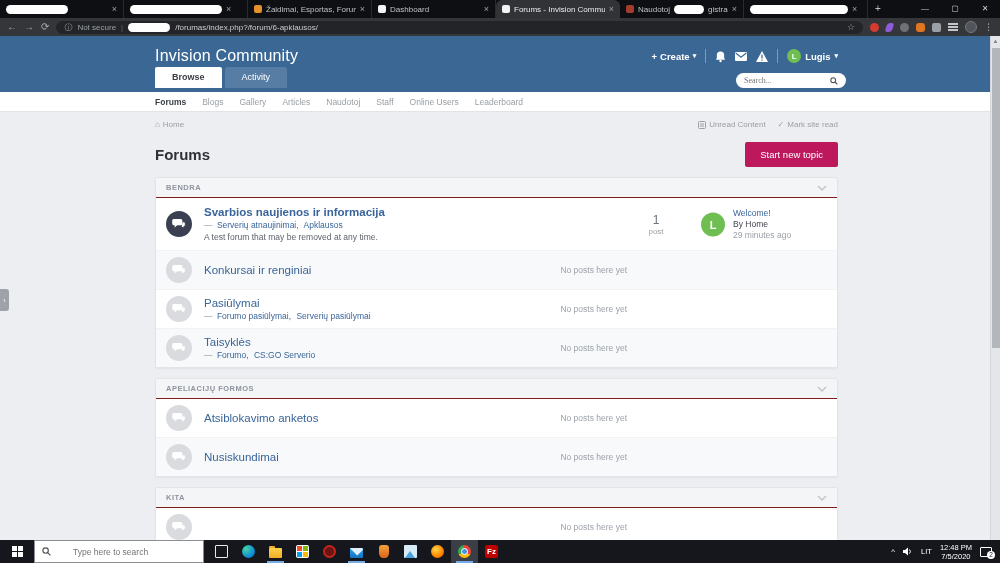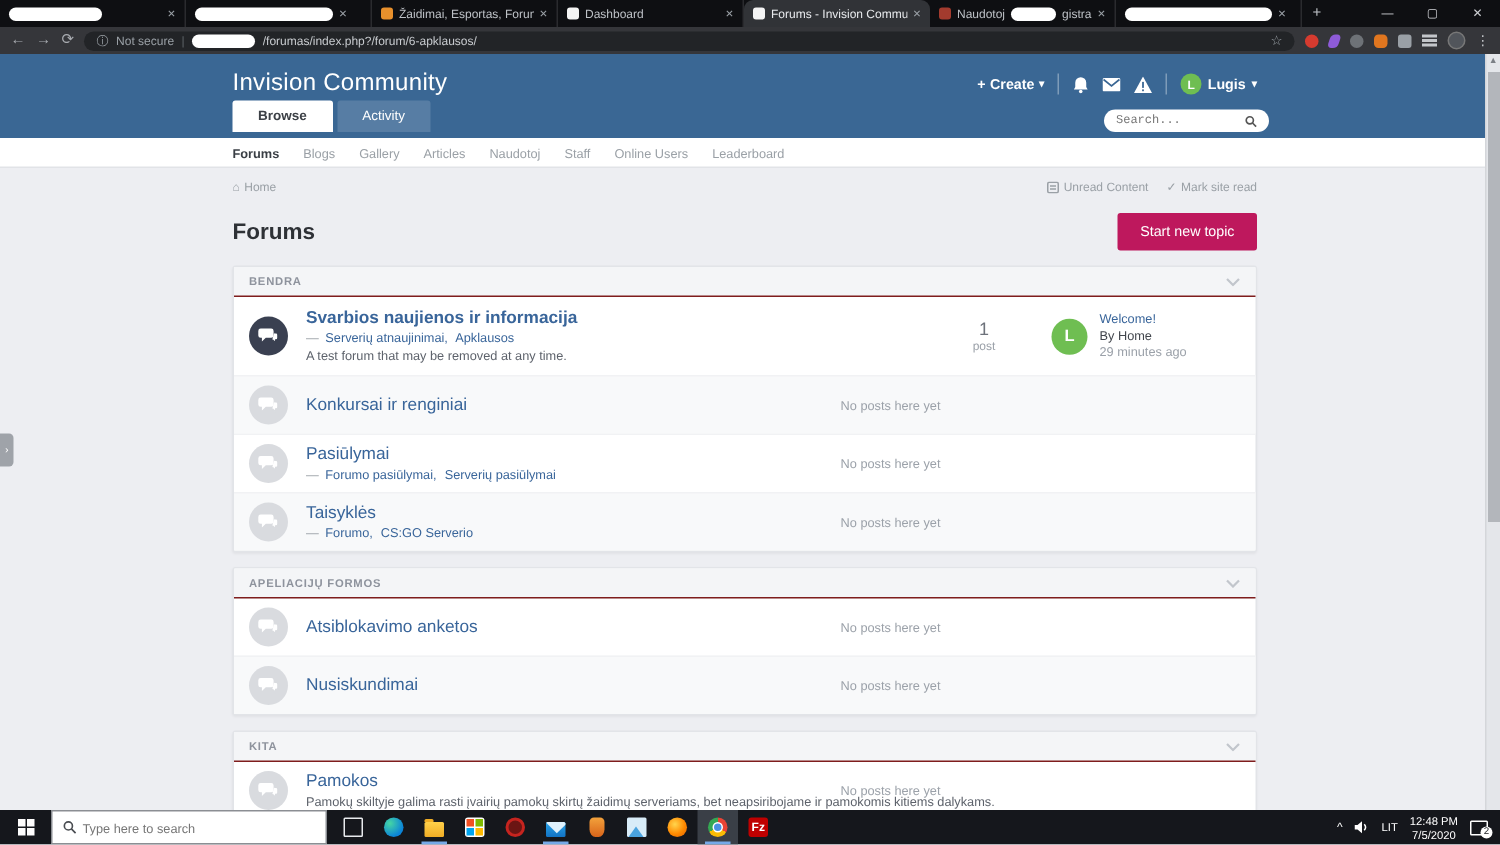--- a/index.html
+++ b/index.html
@@ -47,21 +47,21 @@
   .hdr-div { width:1px; height:14px; background:rgba(255,255,255,.35); }
   .hicon { display:flex; align-items:center; }
   .user { display:flex; align-items:center; gap:4px; font-size:9.5px; font-weight:700; }
   .u-av { width:14px; height:14px; border-radius:50%; background:#6fbe52; color:#fff; font-size:8px; font-weight:700; display:flex; align-items:center; justify-content:center; }
   .caret { font-size:7px; }
   .hdr-tabs { position:absolute; bottom:4px; left:155px; display:flex; gap:3px; }
   .htab { padding:5px 17px 6px; font-size:9px; border-radius:2px 2px 0 0; }
   .htab.on { background:#fff; color:#3c4046; font-weight:700; }
   .htab.off { background:rgba(255,255,255,.15); color:#fff; }
   .search-pill { position:absolute; bottom:4px; left:736px; width:110px; height:15px; background:#fff; border-radius:8px; display:flex; align-items:center; padding:0 8px; gap:4px; }
-  .search-pill input { border:none; outline:none; flex:1; min-width:0; font-size:8px; color:#444; font-family:Liberation Mono, monospace; background:transparent; }
+  .search-pill input { border:none; outline:none; flex:1; min-width:0; font-size:8px; color:#444; font-family:Liberation Serif, serif; background:transparent; }
 
   .subnav { height:20px; background:#fff; border-bottom:1px solid #e1e3e7; }
   .subnav .container { display:flex; align-items:center; height:20px; gap:16px; }
   .snav { font-size:8.5px; color:#9aa0a6; }
   .snav.on { color:#3a3f45; font-weight:700; }
 
   .crumbrow { margin-top:8px; display:flex; justify-content:space-between; align-items:center; font-size:8px; color:#9aa0a6; }
   .crumbright { display:flex; gap:12px; align-items:center; }
   .crumbitem { display:flex; align-items:center; gap:3px; }
 
@@ -102,21 +102,21 @@
   #scrollbar { position:absolute; top:36px; right:0; width:10px; height:504px; background:#e4e6ea; border-left:1px solid #d4d6da; }
   .sb-btn { height:11px; text-align:center; font-size:6px; color:#7c8086; line-height:11px; }
   .sb-thumb { position:absolute; top:12px; left:1px; width:8px; height:300px; background:#b3b6bb; }
   #sidehandle { position:absolute; left:0; top:289px; width:9px; height:22px; background:#9fa3a9; border-radius:0 3px 3px 0; color:#fff; font-size:7px; display:flex; align-items:center; justify-content:center; }
 
   
   #taskbar { position:absolute; bottom:0; left:0; right:0; height:23px; background:#15171c; display:flex; align-items:stretch; }
   .startbtn { width:34px; display:flex; align-items:center; justify-content:center; }
   .winlogo { display:grid; grid-template-columns:5px 5px; grid-template-rows:5px 5px; gap:1px; }
   .winlogo span { background:#fdfdfd; }
-  .tsearch { width:184px; background:#fff; border:1px solid #8b8e93; display:flex; align-items:center; gap:4px; padding:0 7px; }
+  .tsearch { width:170px; background:#fff; border:1px solid #8b8e93; display:flex; align-items:center; gap:22px; padding:0 7px; }
   .tsearch input { border:none; outline:none; flex:1; min-width:0; font-size:8.5px; color:#4a4d52; font-family:inherit; background:transparent; }
   .ticons { display:flex; align-items:stretch; margin-left:4px; }
   .ticon { width:27px; display:flex; align-items:center; justify-content:center; position:relative; }
   .ticon.running::after { content:""; position:absolute; bottom:0; left:5px; right:5px; height:2px; background:#76a9e8; }
   .ticon.activeapp { background:#3a3f47; }
   .ic { width:13px; height:13px; }
   .ic-taskview { border:1px solid #e8eaed; background:transparent; border-radius:1px; }
   .ic-edge { border-radius:50%; background:radial-gradient(circle at 30% 30%, #45d6a4, #0b84d8 70%); }
   .ic-folder { height:10px; background:linear-gradient(#ffd04a,#f0ad25); border-radius:1px; position:relative; margin-top:2px; }
   .ic-folder::before { content:""; position:absolute; top:-2px; left:0; width:6px; height:2px; background:#f0ad25; border-radius:1px 1px 0 0; }
@@ -437,24 +437,20 @@
       </span>
     </div>
     <div class="rows">
       <div class="row">
         <span class="ficon">
           <svg width="14" height="12" viewBox="0 0 14 12">
               <path d="M1.8 1h7a1.6 1.6 0 0 1 1.6 1.6v3a1.6 1.6 0 0 1-1.6 1.6H5.2L2.6 9.6V7.2h-.8A1.6 1.6 0 0 1 .2 5.6v-3A1.6 1.6 0 0 1 1.8 1z" fill="#fff"></path>
               <path d="M10.8 3.8h1.2a1.3 1.3 0 0 1 1.3 1.3v2.2a1.3 1.3 0 0 1-1.3 1.3h-.2v2l-2.3-2.1" fill="#fff" stroke="currentColor" stroke-width="1"></path>
             </svg>
         </span>
-        <div class="rowmain wide">
-          <div class="ftitle">Pamokos</div>
-          <div class="fdesc">Pamokų skiltyje galima rasti įvairių pamokų skirtų žaidimų serveriams, bet neapsiribojame ir pamokomis kitiems dalykams.</div>
-        </div>
         <span class="noposts">No posts here yet</span>
       </div>
 
     </div>
   </div>
 </div>
 
 <div id="sidehandle">
   <span>›</span>
 </div>

